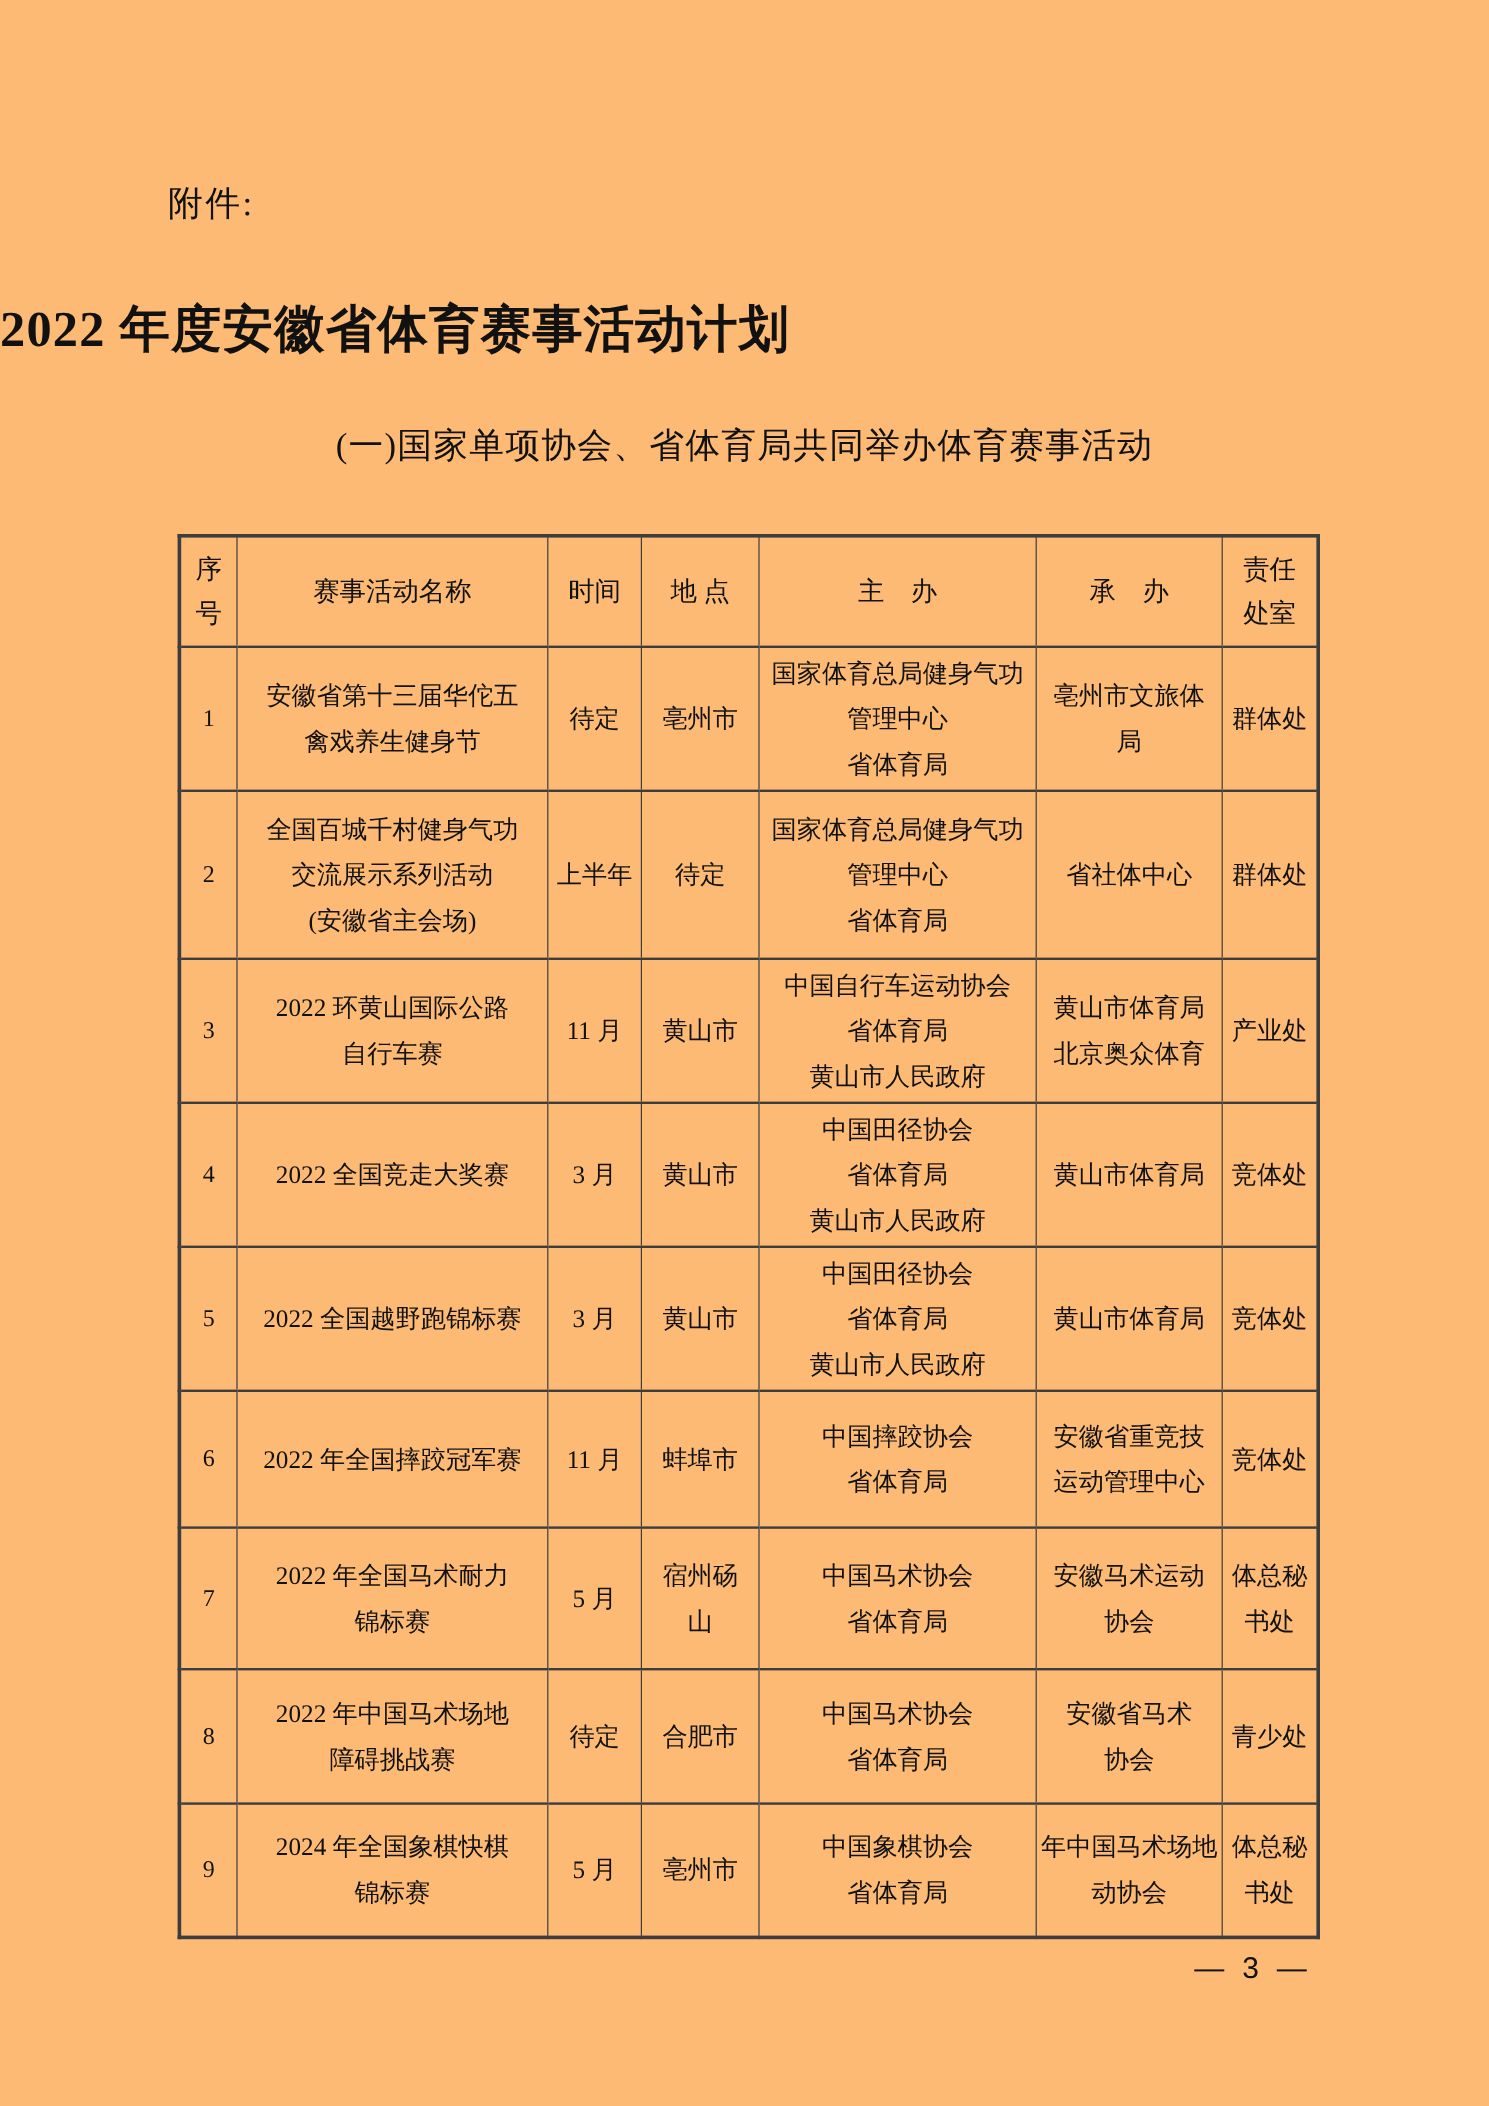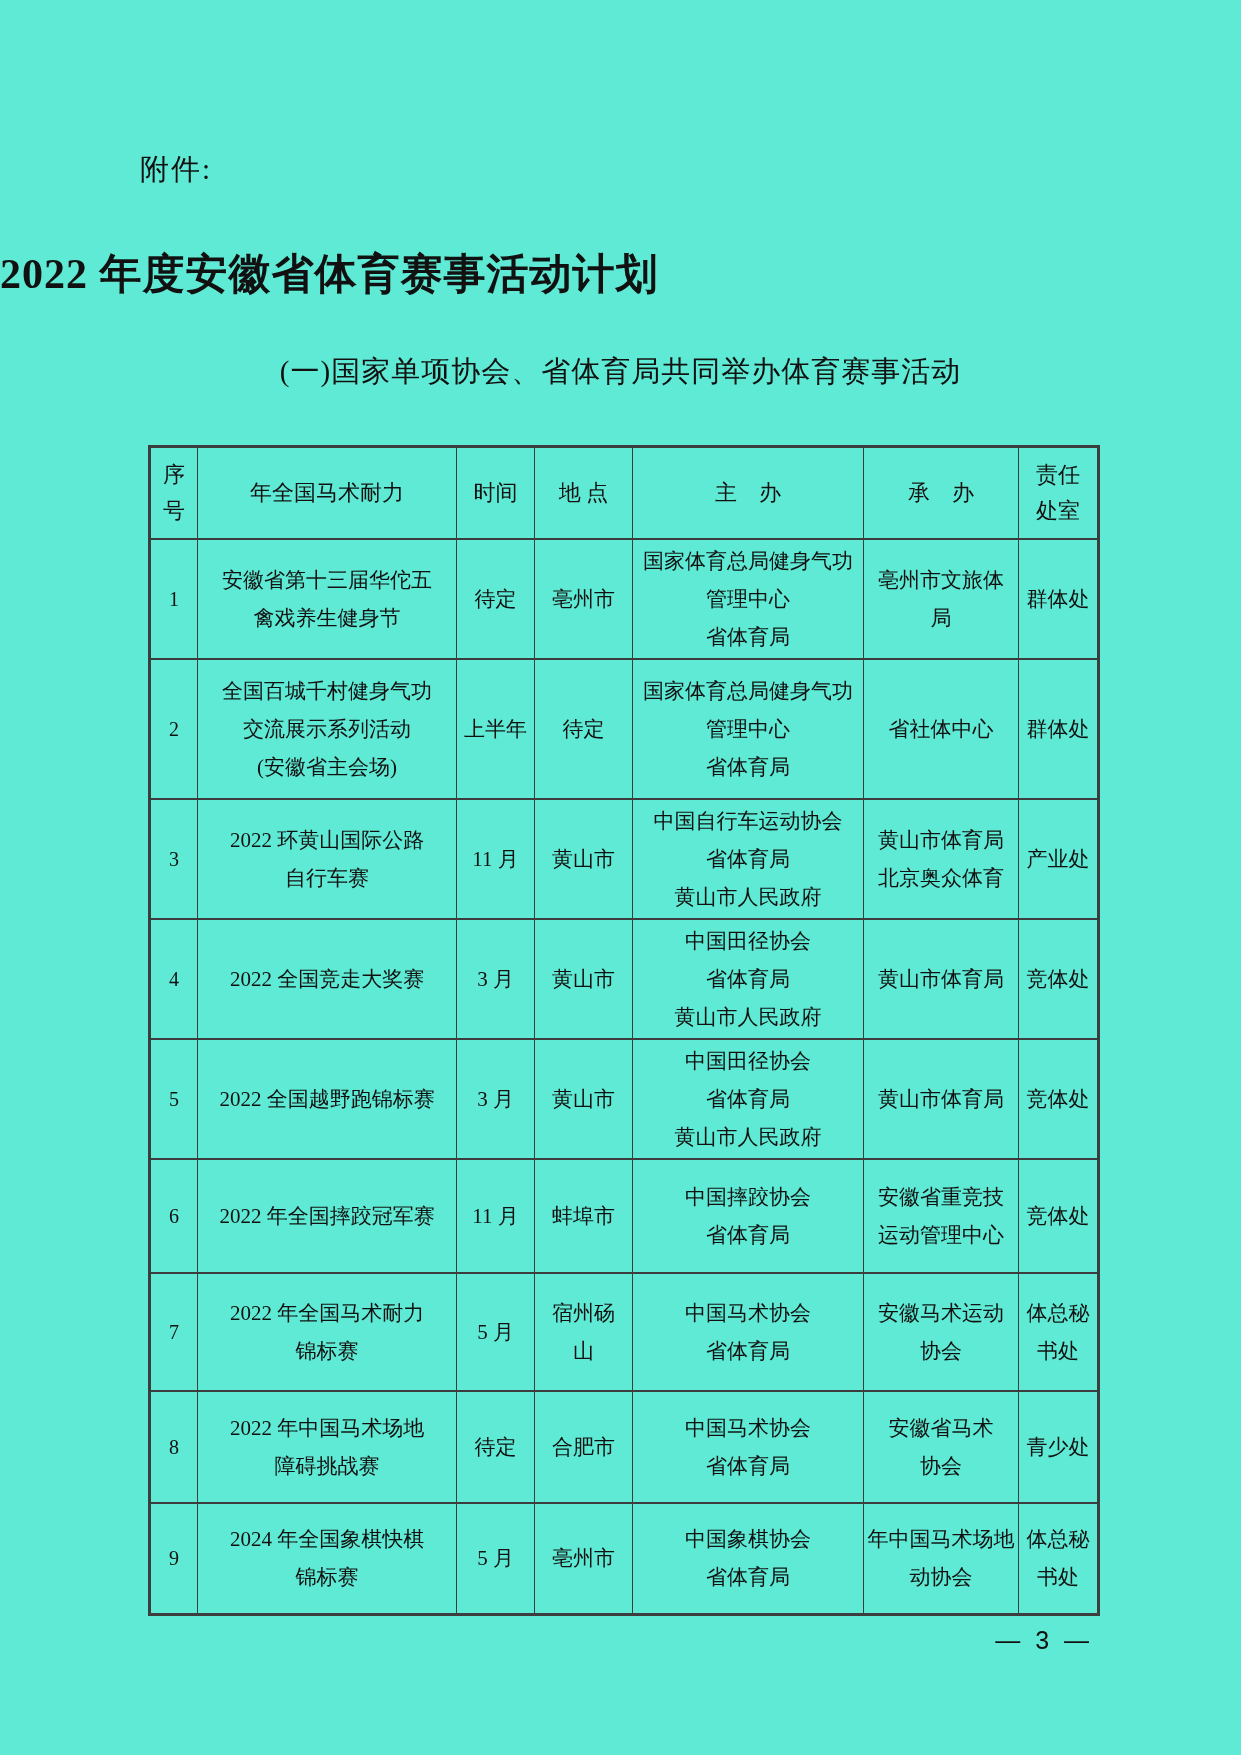--- a/index.html
+++ b/index.html
@@ -2,21 +2,21 @@
 <html><head>
 <meta charset="utf-8">
 <style>
   * { margin: 0; padding: 0; box-sizing: border-box; }
   html, body { background: #e8e8e8; }
   .page {
     position: relative;
     width: 1241px;
     height: 1755px;
     margin: 0 auto;
-    background: #5eead4;
+    background: #fdba74;
     font-family: "Liberation Serif", "DejaVu Serif", serif;
     color: #111111;
     overflow: hidden;
   }
   .attachment-label {
     position: absolute;
     left: 140px;
     top: 150px;
     font-size: 29px;
     letter-spacing: 2px;
@@ -109,21 +109,21 @@
       <col class="col-organizer">
       <col class="col-office">
     </colgroup>
     <thead>
         <tr>
           <th>
             <div class="line">序</div>
             <div class="line">号</div>
           </th>
           <th>
-            <div class="line">年全国马术耐力</div>
+            <div class="line">赛事活动名称</div>
           </th>
           <th>
             <div class="line">时间</div>
           </th>
           <th>
             <div class="line">地 点</div>
           </th>
           <th>
             <div class="line">主　办</div>
           </th>

